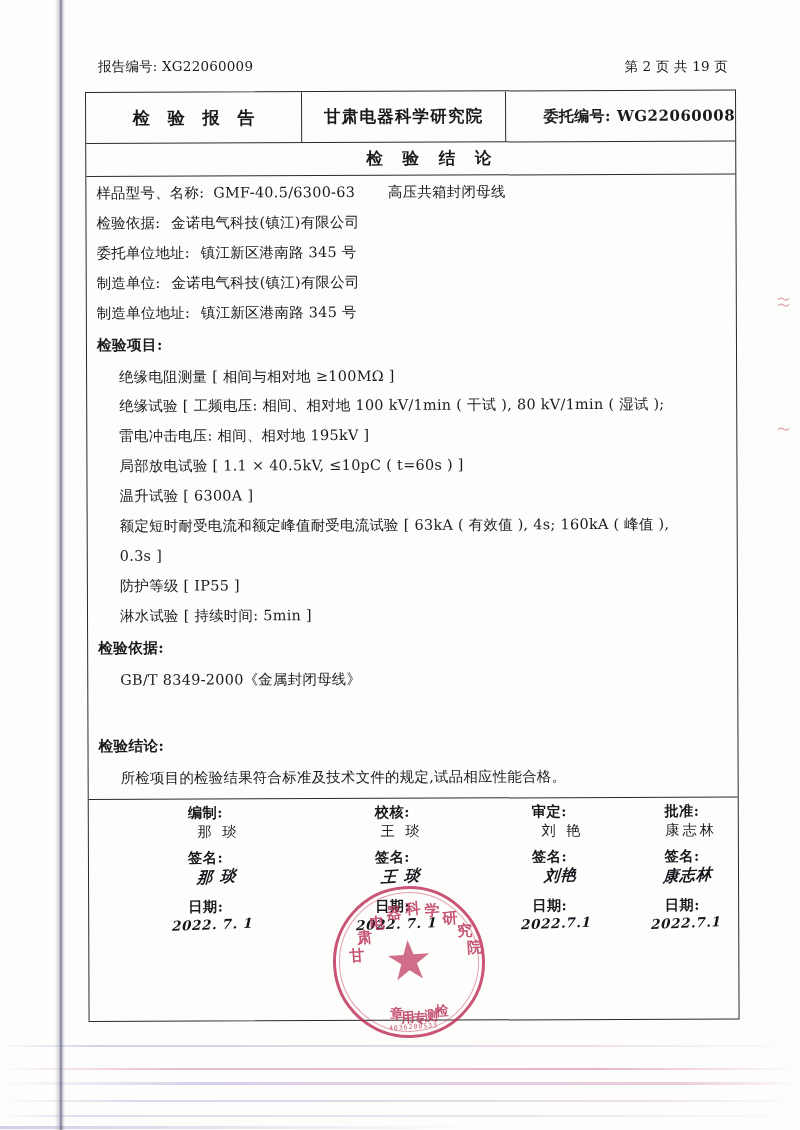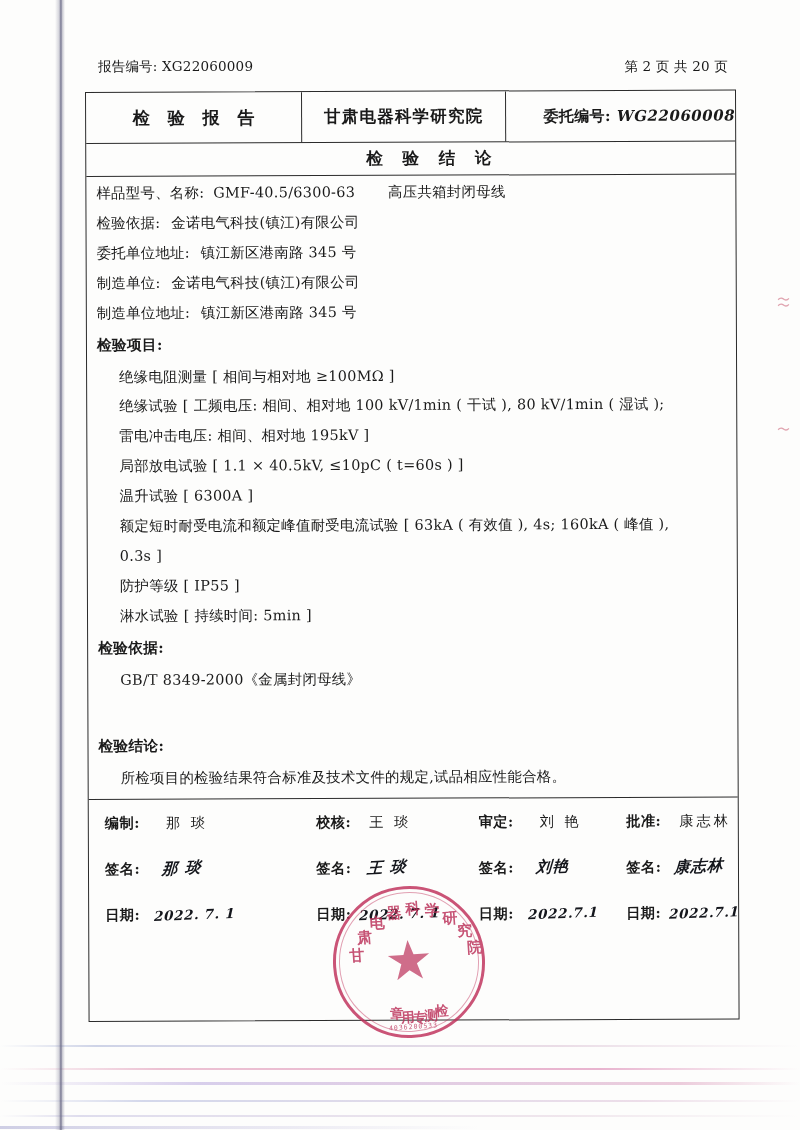--- a/index.html
+++ b/index.html
@@ -169,20 +169,21 @@
   }
   .sign-row {
     display: flex;
     height: 46px;
     align-items: center;
   }
   .sign-group {
     display: flex;
     align-items: center;
     box-sizing: border-box;
+    flex-direction: column;
   }
   .sign-group.g1 { width: 218px; padding-left: 16px; }
   .sign-group.g2 { width: 163px; padding-left: 10px; }
   .sign-group.g3 { width: 152px; padding-left: 10px; }
   .sign-group.g4 { width: 118px; padding-left: 6px; }
 
   .sign-label {
     font-size: 14.2px;
     font-weight: 600;
     letter-spacing: 0.5px;
@@ -306,31 +307,31 @@
   <div id="binding-edge-2"></div>
 
   <div class="margin-smudge" style="top:290px;">〜〜</div>
   <div class="margin-smudge" style="top:420px;">〜</div>
 
   <div id="meta-row">
     <div class="meta-text">
       <span>报告编号:</span>
       <span class="num">XG22060009</span>
     </div>
-    <div class="meta-text">第 2 页 共 20 页</div>
+    <div class="meta-text">第 2 页 共 19 页</div>
   </div>
 
   <div id="report-frame">
 
     <div id="header-band">
       <div class="hcell" id="cell-doctype">检 验 报 告</div>
       <div class="hcell" id="cell-institute">甘肃电器科学研究院</div>
       <div class="hcell" id="cell-entrust">
         <span>委托编号:</span>
-        <span class="num" style="padding-left:6px;letter-spacing:0.5px;font-style:italic;">WG22060008</span>
+        <span class="num" style="padding-left:6px;letter-spacing:0.5px;">WG22060008</span>
       </div>
     </div>
 
     <div id="conclusion-title-band">
       <span class="title-text">检 验 结 论</span>
     </div>
 
     <div id="report-body">
 
       <p class="line">

